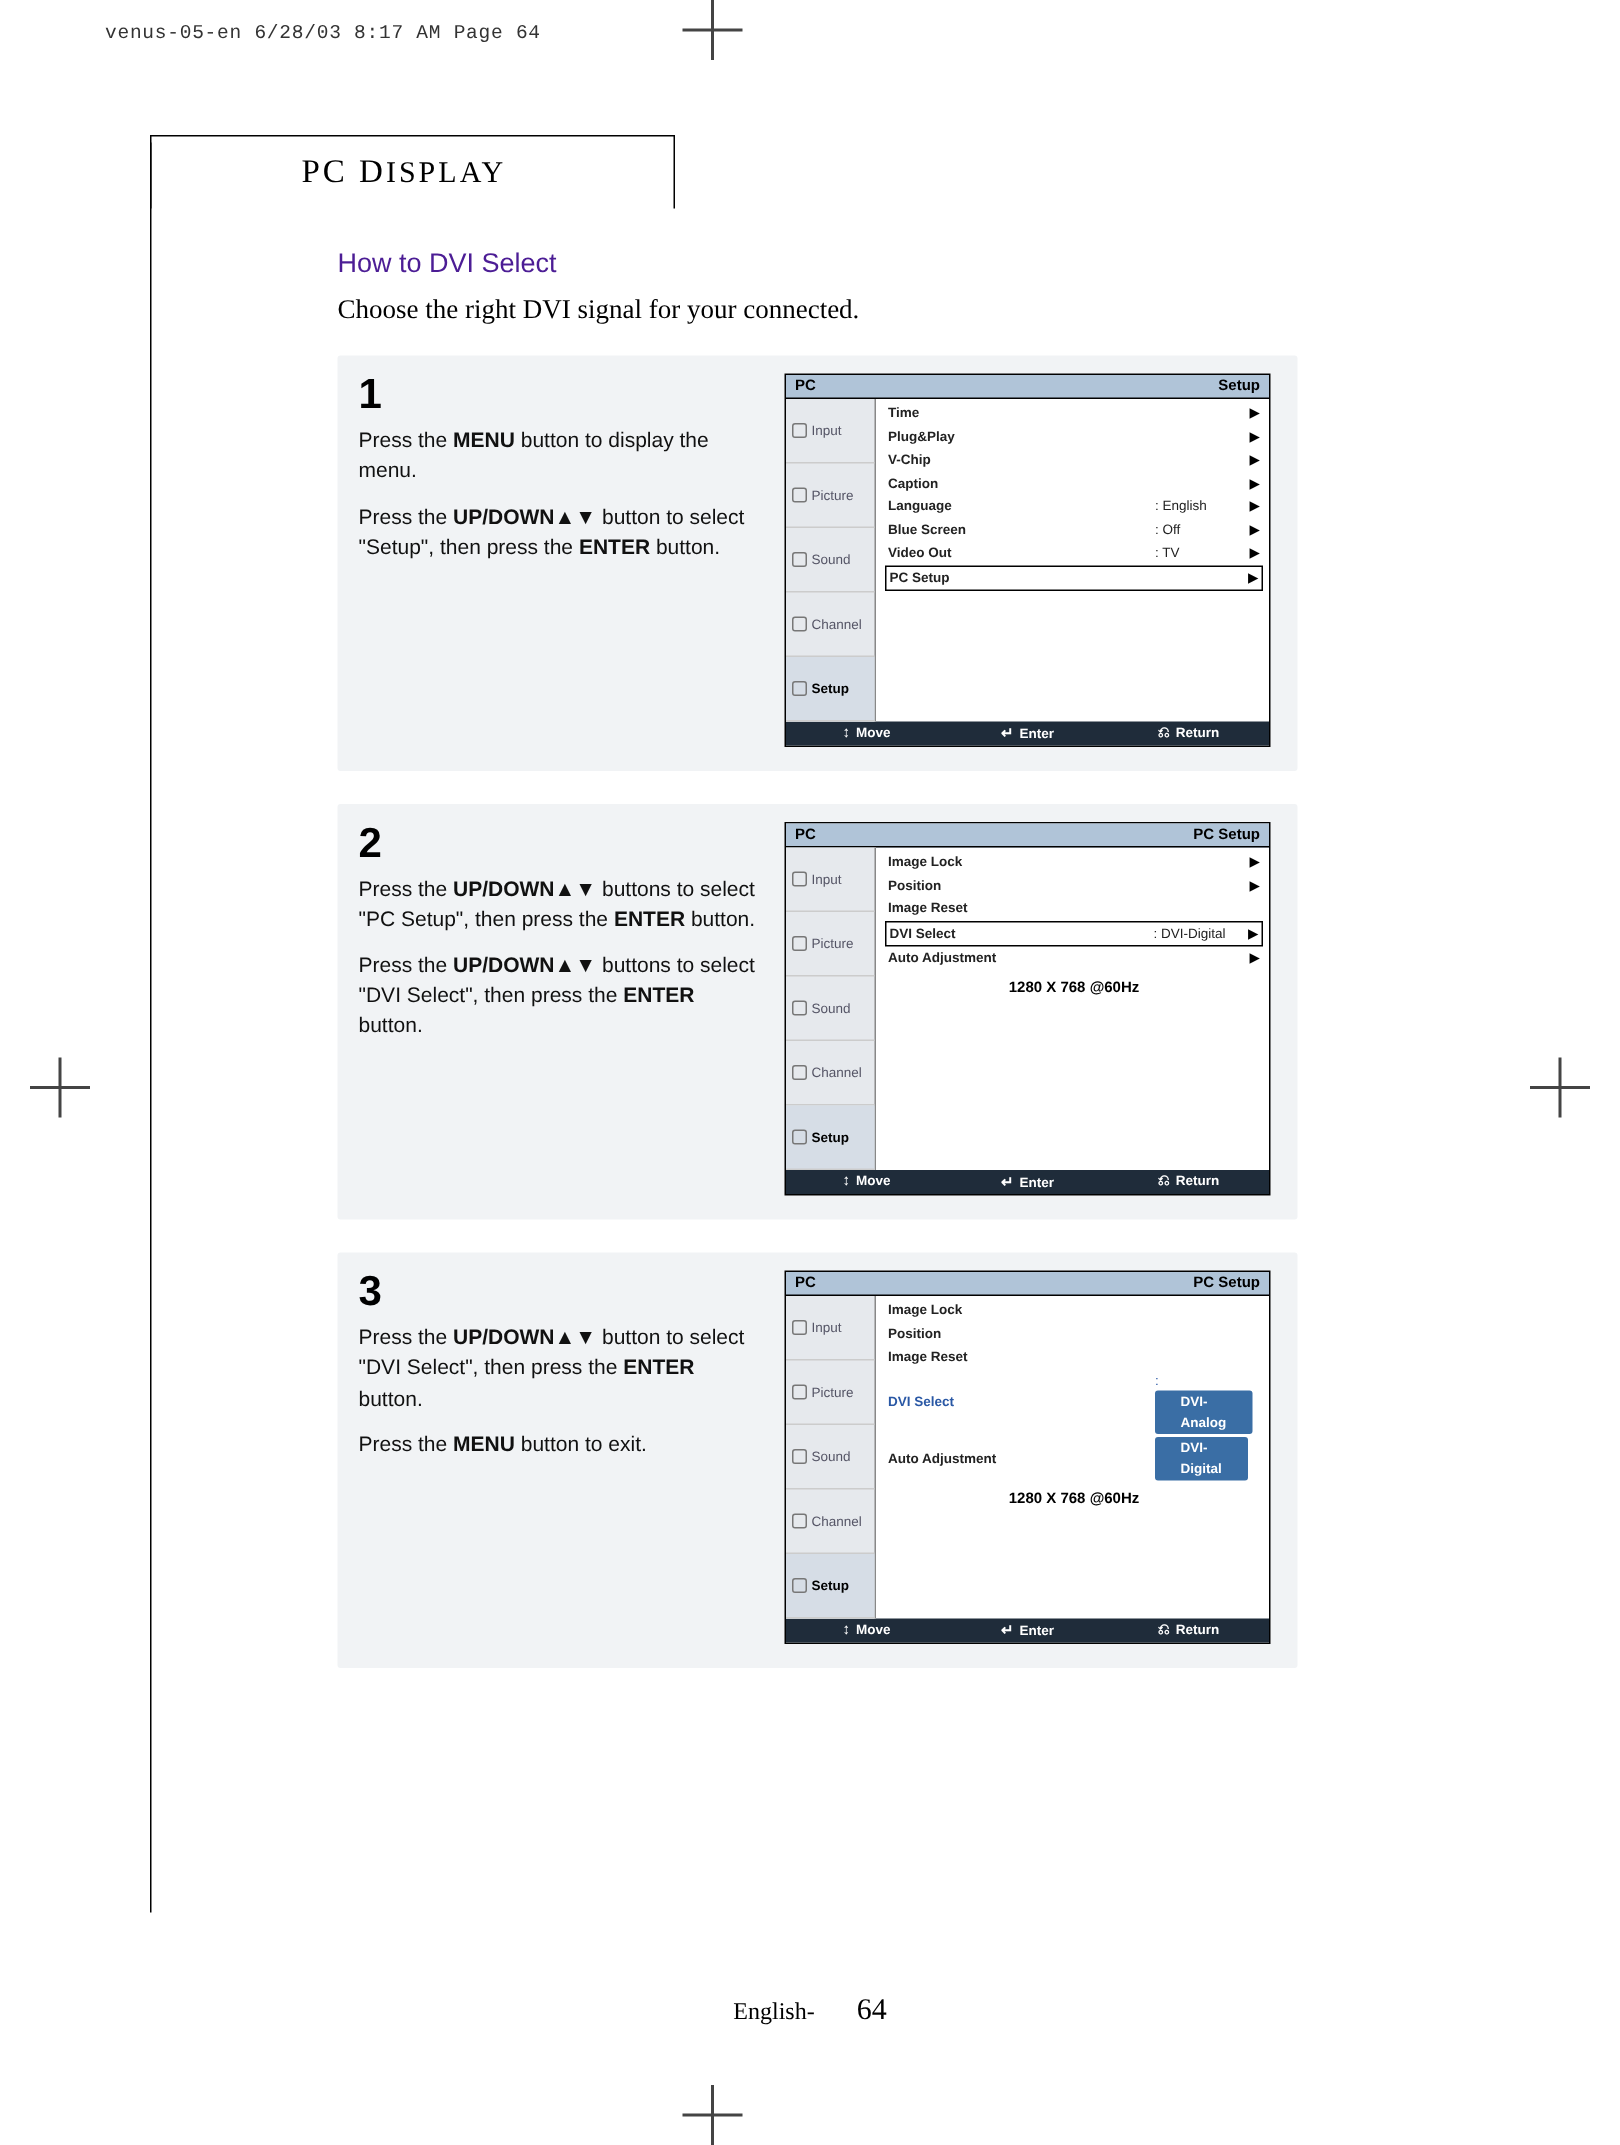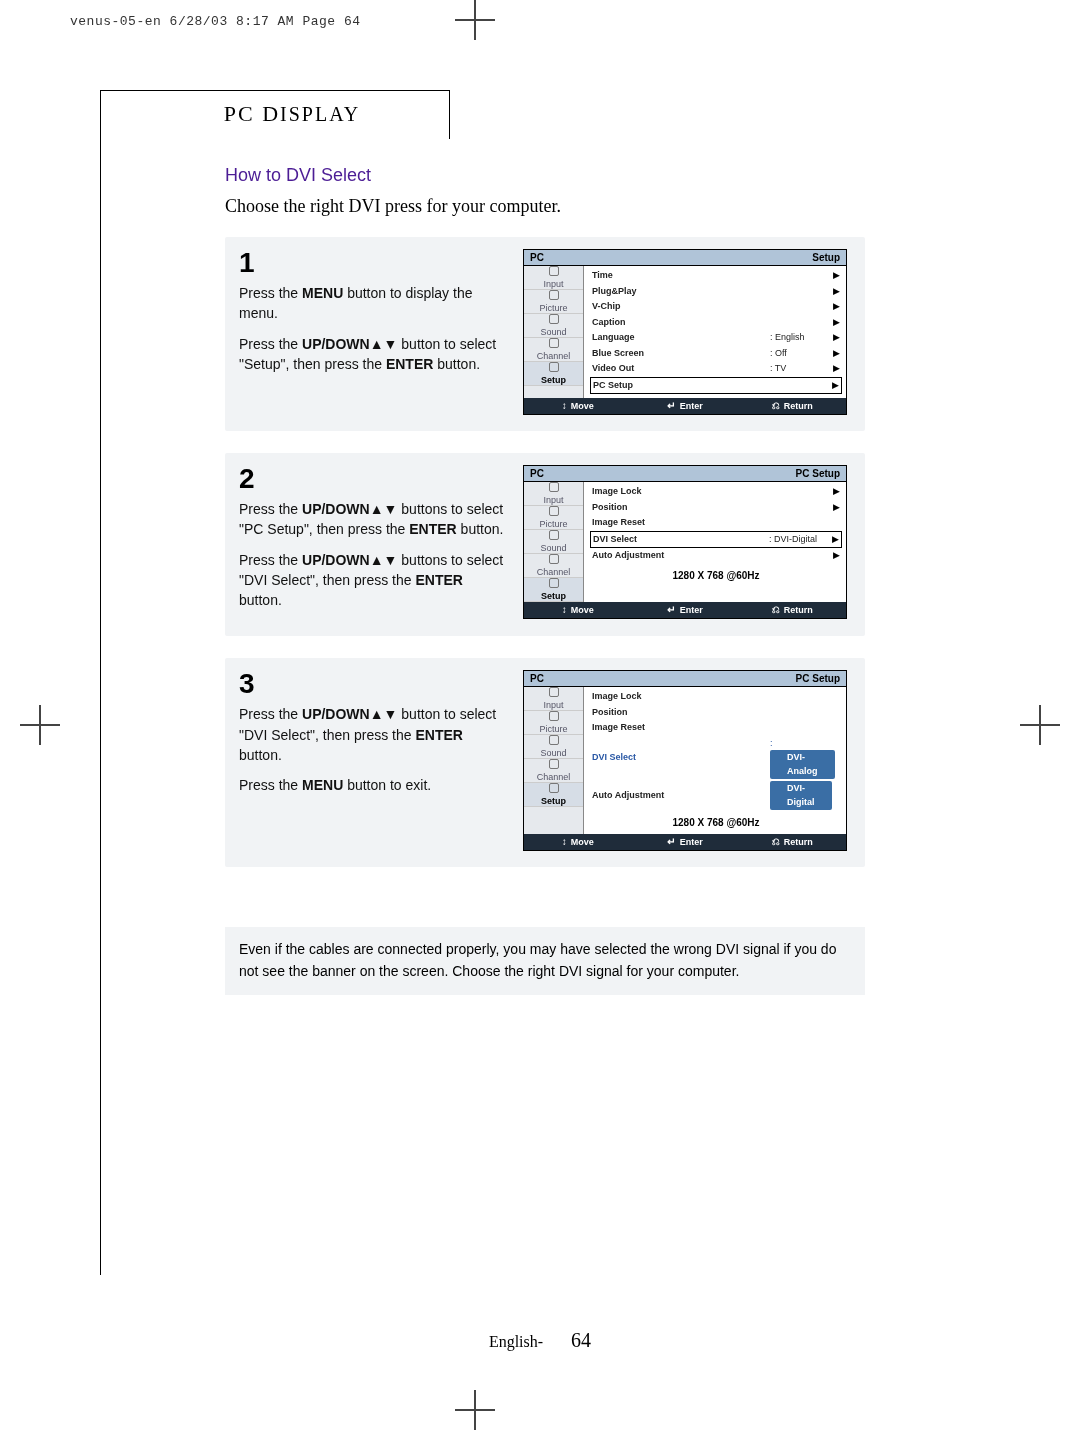--- a/index.html
+++ b/index.html
@@ -68,26 +68,25 @@
     height: 1180px;
     background: #000;
   }
   
   .section-title-box {
     position:absolute;
     top: 90px; left: 100px;
     width: 350px;
     border: 1px solid #000;
     border-bottom: none;
-    padding: 10px 20px 12px 54px;
+    padding: 10px 20px 12px 100px;
     font-family: "Times New Roman", serif;
     font-variant: small-caps;
     letter-spacing: 2px;
     font-size: 20px;
-    text-align: center;
   }
   .section-title-box .caps { font-size: 22px; }
   
   .content {
     position:absolute;
     top: 165px;
     left: 225px;
     width: 640px;
   }
   .heading {
@@ -140,28 +139,27 @@
     border-bottom:1px solid #000;
   }
   .osd .osd-head .left { flex:1; }
   .osd .osd-body { display:flex; }
   .osd .tabs {
     width: 60px;
     background: #e6e9ed;
     border-right:1px solid #888;
   }
   .osd .tabs div {
-    padding: 0 4px;
+    padding: 16px 4px;
     font-size: 9px;
     color: #556;
     border-bottom:1px solid #ccc;
     display:flex;
     align-items:center;
     gap:3px;
-    flex-direction:column;
   }
   .osd .tabs div.active {
     color:#000;
     font-weight:bold;
     background:#d6dde6;
   }
   .osd .tabs .ticon {
     width:10px; height:10px;
     display:inline-block;
     border:1px solid #777;
@@ -246,21 +244,21 @@
 
 <div class="left-rule"></div>
 
 <div class="section-title-box">
   <span class="caps">PC D</span><span>ISPLAY</span>
 </div>
 
 <div class="content">
 
   <div class="heading">How to DVI Select</div>
-  <div class="intro">Choose the right DVI press for your computer.</div>
+  <div class="intro">Choose the right DVI signal for your connected.</div>
 
   <div class="step-block">
     <div class="step-left">
       <div class="step-num">1</div>
       <div class="step-text">
         <p>
           <span>Press the </span><span class="bold">MENU</span><span> button to display the menu.</span>
         </p>
         <p>
           <span>Press the </span><span class="bold">UP/DOWN</span><span>▲▼ button to select "Setup", then press the </span><span class="bold">ENTER</span><span>  button.</span>
@@ -503,19 +501,18 @@
         </div>
         <div class="foot">
           <div><span class="glyph">↕</span><span>Move</span></div>
           <div><span class="glyph">↵</span><span>Enter</span></div>
           <div><span class="glyph">⎌</span><span>Return</span></div>
         </div>
       </div>
     </div>
   </div>
 
-  <div class="note-block">Even if the cables are connected properly, you may have selected the wrong DVI signal if you do not see the banner on the screen. Choose the right DVI signal for your computer.</div>
 
 </div>
 
 <div class="page-footer">
   <span>English-</span><span class="pnum">64</span>
 </div>
 
 </body></html>

